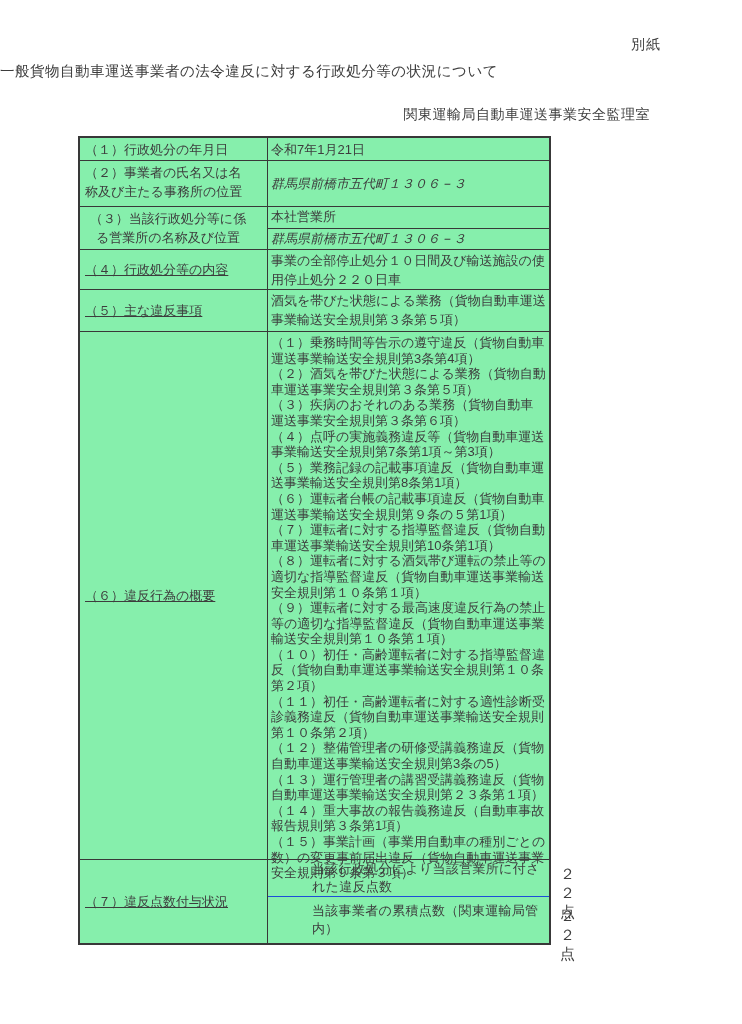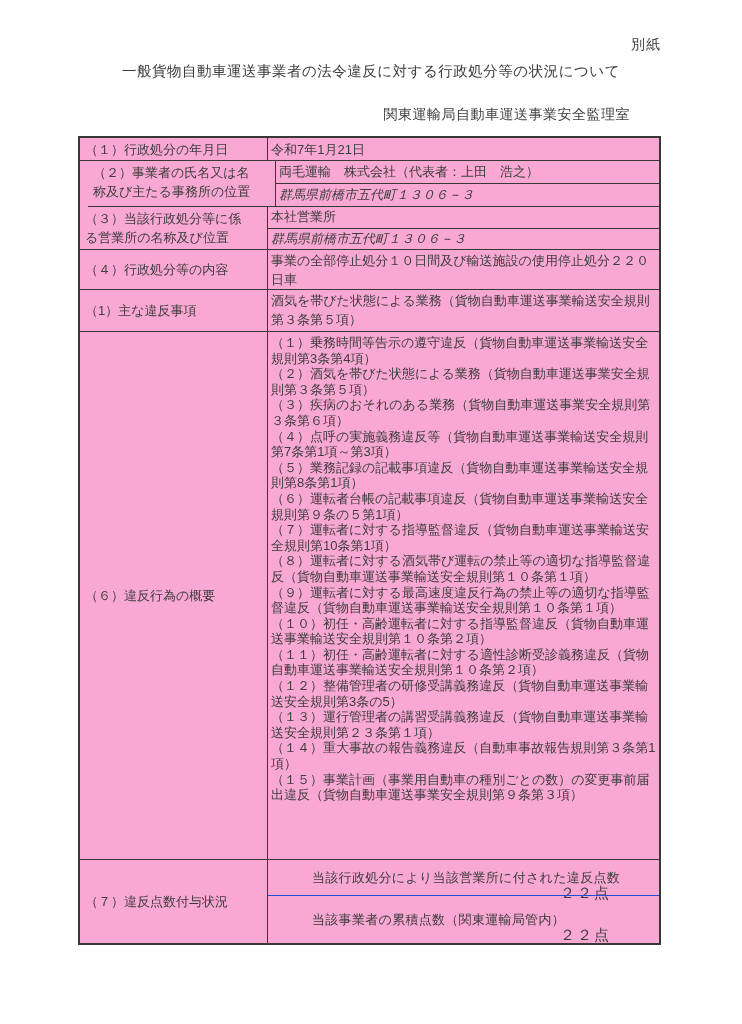--- a/index.html
+++ b/index.html
@@ -10,61 +10,61 @@
     font-family: "Liberation Sans", "DejaVu Sans", sans-serif;
     color: #3d3d3d;
     overflow: hidden;
   }
   .corner-label {
     position: absolute; top: 36px; right: 81px;
     font-size: 14px; letter-spacing: 1px;
   }
   .doc-title {
     position: absolute; top: 62px; left: 0; width: 742px;
-    text-align: center; font-size: 14.5px; letter-spacing: 0.5px;
+    font-size: 14.5px; letter-spacing: 0.5px;
   }
   .issuing-office {
-    position: absolute; top: 106px; right: 112px;
+    position: absolute; top: 106px; right: 92px;
     font-size: 14px; letter-spacing: 0.5px;
   }
   .disposition-table {
     position: absolute; top: 136px; left: 78px;
-    width: 583px;
+    width: 473px;
     border: 2px solid #383838;
     display: flex; flex-direction: column;
-    background: #f9a8d4;
+    background: #86efac;
   }
   .trow { display: flex; border-bottom: 1.5px solid #383838; }
   .trow:last-child { border-bottom: none; }
   .tlabel {
     width: 188px; flex: 0 0 188px;
     border-right: 1.5px solid #383838;
     font-size: 13px; line-height: 19px;
     padding: 2px 16px 2px 5px;
     display: flex; flex-direction: column; justify-content: flex-start;
   }
-  .tlabel.vcenter { justify-content: center; }
+  .tlabel.vcenter { justify-content: center; text-decoration: underline; }
   .tvalue {
     flex: 1 1 auto;
     font-size: 13px; line-height: 19px;
     padding: 1px 2px 1px 3px;
   }
   .tvalue.vcenter { display: flex; align-items: center; }
   
   .vstack { flex: 1 1 auto; display: flex; flex-direction: column; padding: 0; }
   .vstack .subcell {
     flex: 1 1 auto; display: flex; align-items: center;
     font-size: 13px; padding: 1px 2px 1px 3px;
     border-bottom: 1.5px solid #383838;
   }
   .vstack .subcell:last-child { border-bottom: none; font-style: italic; }
   
   .r1 { height: 23px; }
-  .r2 { height: 46px; margin-left: 8px; }
-  .r3 { height: 43px; }
+  .r2 { height: 46px; }
+  .r3 { height: 43px; text-align: center; }
   .r4 { height: 40px; }
   .r5 { height: 42px; }
   .r6 { height: 528px; }
   .r7 { height: 83px; }
   
   .overview-cell {
     flex: 1 1 auto; padding: 3px 3px 0 3px;
     font-size: 13px; line-height: 15.6px;
   }
   .overview-cell .intro { text-indent: 1em; }
@@ -93,40 +93,39 @@
 <div class="disposition-table">
 
   <div class="trow r1">
     <div class="tlabel">（１）行政処分の年月日</div>
     <div class="tvalue vcenter">令和7年1月21日</div>
   </div>
 
   <div class="trow r2">
     <div class="tlabel">（２）事業者の氏名又は名称及び主たる事務所の位置</div>
     <div class="vstack">
-      <div class="subcell">両毛運輸　株式会社（代表者：上田　浩之）</div>
       <div class="subcell">群馬県前橋市五代町１３０６－３</div>
     </div>
   </div>
 
   <div class="trow r3">
     <div class="tlabel">（３）当該行政処分等に係る営業所の名称及び位置</div>
     <div class="vstack">
       <div class="subcell">本社営業所</div>
       <div class="subcell">群馬県前橋市五代町１３０６－３</div>
     </div>
   </div>
 
   <div class="trow r4">
     <div class="tlabel vcenter">（４）行政処分等の内容</div>
     <div class="tvalue">事業の全部停止処分１０日間及び輸送施設の使用停止処分２２０日車</div>
   </div>
 
   <div class="trow r5">
-    <div class="tlabel vcenter">（1）主な違反事項</div>
+    <div class="tlabel vcenter">（５）主な違反事項</div>
     <div class="tvalue">酒気を帯びた状態による業務（貨物自動車運送事業輸送安全規則第３条第５項）</div>
   </div>
 
   <div class="trow r6">
     <div class="tlabel vcenter">（６）違反行為の概要</div>
     <div class="overview-cell">
       <div class="violation-item">（１）乗務時間等告示の遵守違反（貨物自動車運送事業輸送安全規則第3条第4項）</div>
       <div class="violation-item">（２）酒気を帯びた状態による業務（貨物自動車運送事業安全規則第３条第５項）</div>
       <div class="violation-item">（３）疾病のおそれのある業務（貨物自動車運送事業安全規則第３条第６項）</div>
       <div class="violation-item">（４）点呼の実施義務違反等（貨物自動車運送事業輸送安全規則第7条第1項～第3項）</div>

